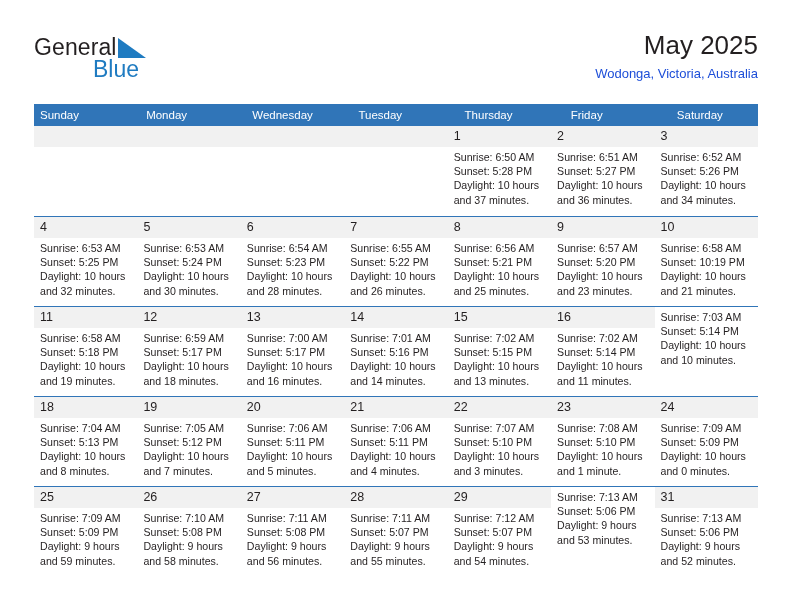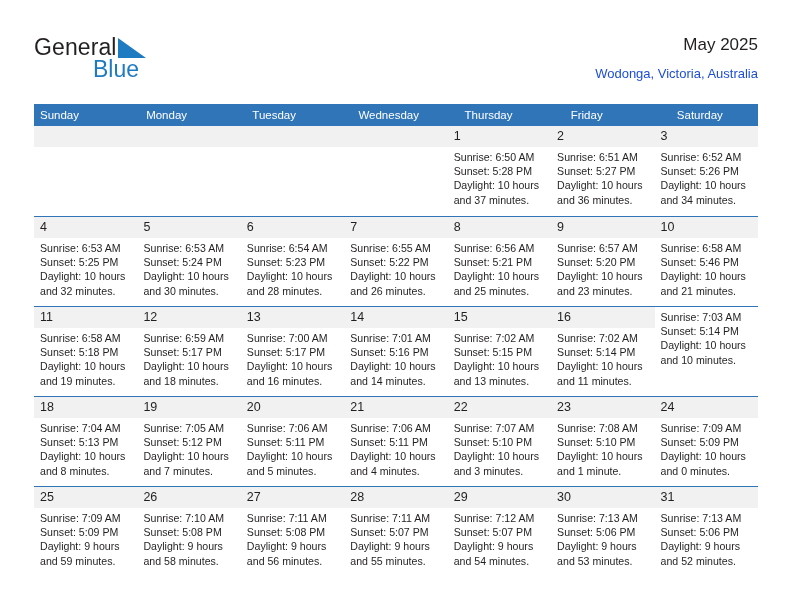--- a/index.html
+++ b/index.html
@@ -64,21 +64,21 @@
     font-family: "Liberation Sans", sans-serif;
   }
 
   .title-block {
     position: absolute;
     right: 0;
     top: 0;
     text-align: right;
   }
   .cal-title {
-    font-size: 17px;
+    font-size: 26px;
     line-height: 34px;
     font-weight: normal;
     color: #231f20;
     margin: 0;
     white-space: nowrap;
   }
   .cal-subtitle {
     font-size: 13px;
     line-height: 20px;
     color: #1d4ed8;
@@ -165,22 +165,22 @@
       <h1 class="cal-title">May 2025</h1>
       <p class="cal-subtitle">Wodonga, Victoria, Australia</p>
     </div>
 
   </div>
 
   <div class="calendar">
     <div class="weekday-row" id="weekday-row">
         <div class="weekday">Sunday</div>
         <div class="weekday">Monday</div>
+        <div class="weekday">Wednesday</div>
         <div class="weekday">Tuesday</div>
-        <div class="weekday">Wednesday</div>
         <div class="weekday">Thursday</div>
         <div class="weekday">Friday</div>
         <div class="weekday">Saturday</div>
       </div>
     <div id="weeks-container">
         <div class="week-row first">
           <div class="day-cell">
             <div class="day-num-band"><span class="day-num"></span></div>
           </div>
           <div class="day-cell">
@@ -272,21 +272,21 @@
               <div class="info-line">Sunrise: 6:57 AM</div>
               <div class="info-line">Sunset: 5:20 PM</div>
               <div class="info-line">Daylight: 10 hours</div>
               <div class="info-line">and 23 minutes.</div>
             </div>
           </div>
           <div class="day-cell">
             <div class="day-num-band"><span class="day-num">10</span></div>
             <div class="day-info">
               <div class="info-line">Sunrise: 6:58 AM</div>
-              <div class="info-line">Sunset: 5:46 PM</div>
+              <div class="info-line">Sunset: 10:19 PM</div>
               <div class="info-line">Daylight: 10 hours</div>
               <div class="info-line">and 21 minutes.</div>
             </div>
           </div>
         </div>
         <div class="week-row">
           <div class="day-cell">
             <div class="day-num-band"><span class="day-num">11</span></div>
             <div class="day-info">
               <div class="info-line">Sunrise: 6:58 AM</div>
@@ -454,21 +454,20 @@
           <div class="day-cell">
             <div class="day-num-band"><span class="day-num">29</span></div>
             <div class="day-info">
               <div class="info-line">Sunrise: 7:12 AM</div>
               <div class="info-line">Sunset: 5:07 PM</div>
               <div class="info-line">Daylight: 9 hours</div>
               <div class="info-line">and 54 minutes.</div>
             </div>
           </div>
           <div class="day-cell">
-            <div class="day-num-band"><span class="day-num">30</span></div>
             <div class="day-info">
               <div class="info-line">Sunrise: 7:13 AM</div>
               <div class="info-line">Sunset: 5:06 PM</div>
               <div class="info-line">Daylight: 9 hours</div>
               <div class="info-line">and 53 minutes.</div>
             </div>
           </div>
           <div class="day-cell">
             <div class="day-num-band"><span class="day-num">31</span></div>
             <div class="day-info">

